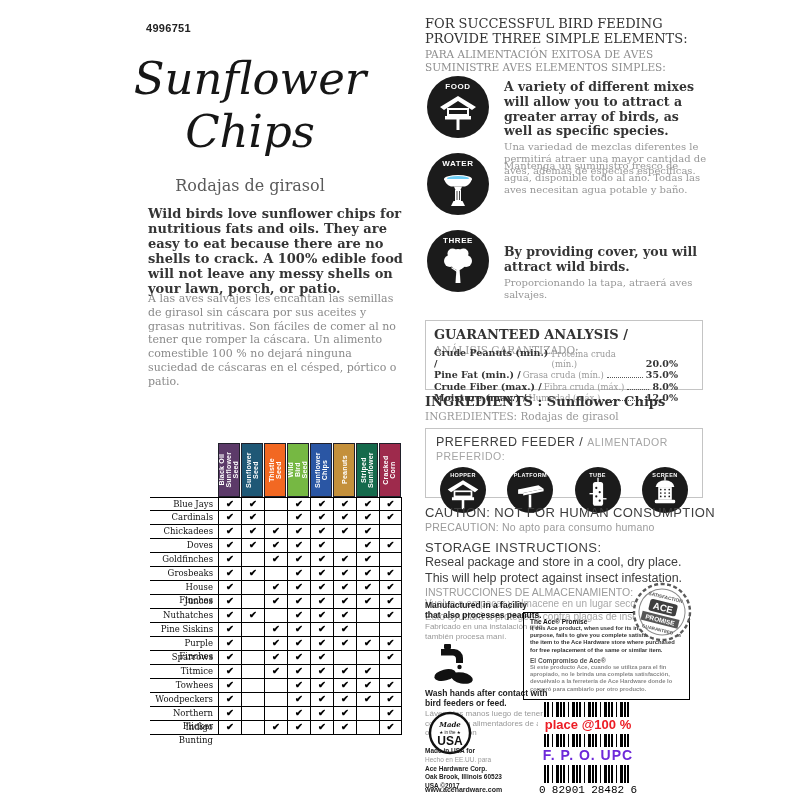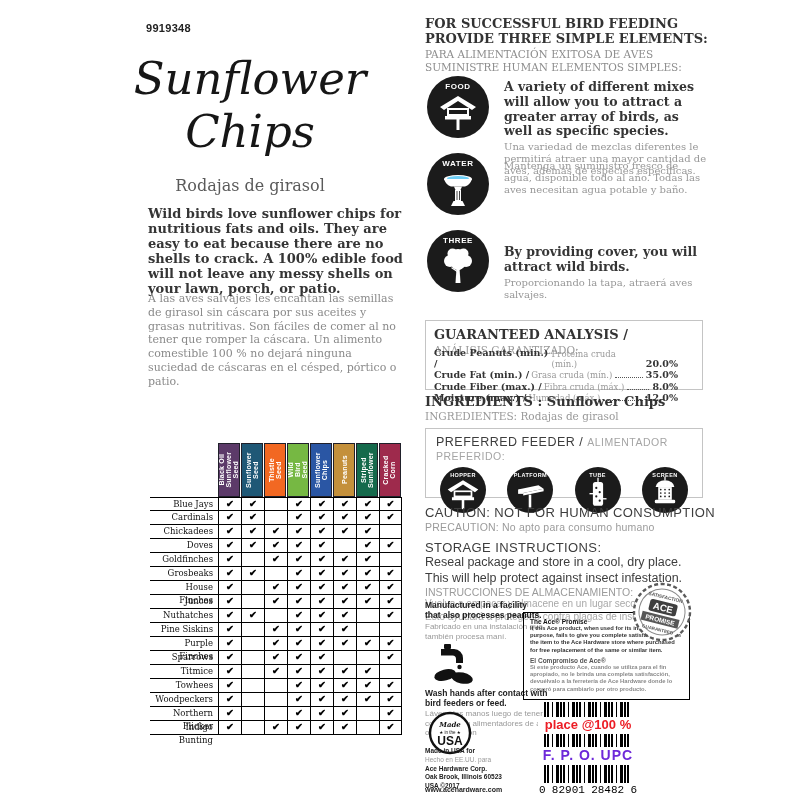--- a/index.html
+++ b/index.html
@@ -24,21 +24,21 @@
   .vtext{transform:rotate(-90deg);white-space:pre-line;font:bold 7px "Liberation Sans",sans-serif;
          color:#fff;text-align:center;width:48px;line-height:1.02;letter-spacing:.2px;}
   .trow{display:flex;height:14px;}
   .trow.first .tcell,.trow.first .tlabel{border-top:1px solid #000;}
   .tlabel{width:68px;box-sizing:border-box;text-align:right;padding-right:5px;
           font:8.5px "DejaVu Serif",serif;color:#111;line-height:12.5px;border-bottom:1px solid #000;}
   .tcell{width:23px;box-sizing:border-box;border-left:1px solid #000;border-bottom:1px solid #000;
          text-align:center;font-weight:bold;font-size:9.5px;line-height:12.5px;color:#000;background:#fff;}
   .tcell:last-child{border-right:1px solid #000;}
   
-  .el-head-en{left:425px;top:17px;font-family:"DejaVu Serif",serif;font-weight:bold;
+  .el-head-en{left:425px;top:17px;font-family:"DejaVu Serif",serif;font-weight:normal;
               font-size:13px;line-height:1.15;color:#333;}
   .el-head-es{left:425px;top:48px;font-family:"DejaVu Serif",serif;font-size:10.5px;
               line-height:1.2;color:#8d8d8d;}
   .bigicon{width:62px;height:62px;border-radius:50%;background:#1b1b1b;}
   .bigicon .lbl{position:absolute;top:6px;left:0;right:0;text-align:center;
                 font:bold 8px "Liberation Sans",sans-serif;color:#fff;letter-spacing:.6px;}
   .bigicon svg{position:absolute;left:11px;top:15px;}
   .el-en{font-family:"DejaVu Serif",serif;font-weight:bold;font-size:12.5px;line-height:1.18;color:#353535;width:205px;}
   .el-es{font-family:"DejaVu Serif",serif;font-size:10px;line-height:1.22;color:#979797;width:205px;margin-top:2px;}
   .gabox{left:425px;top:320px;width:278px;height:70px;border:1px solid #c4c4c4;box-sizing:border-box;
@@ -89,21 +89,21 @@
         background:repeating-linear-gradient(90deg,#000 0 2px,#fff 2px 3px,#000 3px 5px,#fff 5px 8px,#000 8px 9px,#fff 9px 12px,#000 12px 15px,#fff 15px 16px);}
   .bc-red{position:absolute;left:0;right:0;text-align:center;font-weight:bold;
           font-family:"Liberation Sans",sans-serif;background:#fff;}
   .bc-digits{position:absolute;left:0;right:0;bottom:0;display:flex;justify-content:space-between;
              font:11px "Liberation Mono",monospace;color:#000;background:#fff;padding:0 1px;}
   .seal-usa{left:427px;top:710px;}
 </style>
 </head>
 <body>
 
-<div class="abs sku">9919348</div>
+<div class="abs sku">4996751</div>
 <div class="abs title">Sunflower Chips</div>
 <div class="abs subtitle">Rodajas de girasol</div>
 <div class="abs intro-en">Wild birds love sunflower chips for nutritious fats and oils. They are easy to eat because there are no shells to crack. A 100% edible food will not leave any messy shells on your lawn, porch, or patio.</div>
 <div class="abs intro-es">A las aves salvajes les encantan las semillas de girasol sin cáscara por sus aceites y grasas nutritivas. Son fáciles de comer al no tener que romper la cáscara. Un alimento comestible 100 % no dejará ninguna suciedad de cáscaras en el césped, pórtico o patio.</div>
 
 <div class="abs" id="seed-table">
   <div id="seed-head">
       <div class="col-head" style="background: rgb(92, 58, 105);">
         <div class="vtext">Black Oil
 Sunflower
@@ -327,21 +327,21 @@
       </div>
     </div>
 </div>
 
 <div class="abs el-head-en">
   <div>FOR SUCCESSFUL BIRD FEEDING</div>
   <div>PROVIDE THREE SIMPLE ELEMENTS:</div>
 </div>
 <div class="abs el-head-es">
   <div>PARA ALIMENTACIÓN EXITOSA DE AVES</div>
-  <div>SUMINISTRE HUMAN ELEMENTOS SIMPLES:</div>
+  <div>SUMINISTRE AVES ELEMENTOS SIMPLES:</div>
 </div>
 
 <div class="abs bigicon" style="left:427px;top:76px;">
   <span class="lbl">FOOD</span>
   <svg width="40" height="40" viewBox="0 0 40 40">
     <polygon points="2,16 20,5 38,16 34,19 20,10 6,19" fill="#fff"></polygon>
     <rect x="9" y="17" width="22" height="9" fill="#fff"></rect>
     <rect x="11" y="19" width="18" height="4" fill="#1b1b1b"></rect>
     <rect x="7" y="25" width="26" height="3.5" fill="#fff"></rect>
     <rect x="18.5" y="28" width="3" height="11" fill="#fff"></rect>
@@ -394,21 +394,21 @@
   <div class="gatitle"><span>GUARANTEED ANALYSIS /</span>
     <span class="es">ANÁLISIS GARANTIZADO:</span></div>
   <div id="ga-rows">
       <div class="garow">
         <span class="en">Crude Peanuts (min.) /</span>
         <span class="es">Proteína cruda (mín.)</span>
         <span class="dots"></span>
         <span class="val">20.0%</span>
       </div>
       <div class="garow">
-        <span class="en">Crude Fat (min.) /</span>
+        <span class="en">Pine Fat (min.) /</span>
         <span class="es">Grasa cruda (mín.)</span>
         <span class="dots"></span>
         <span class="val">35.0%</span>
       </div>
       <div class="garow">
         <span class="en">Crude Fiber (max.) /</span>
         <span class="es">Fibra cruda (máx.)</span>
         <span class="dots"></span>
         <span class="val">8.0%</span>
       </div>

